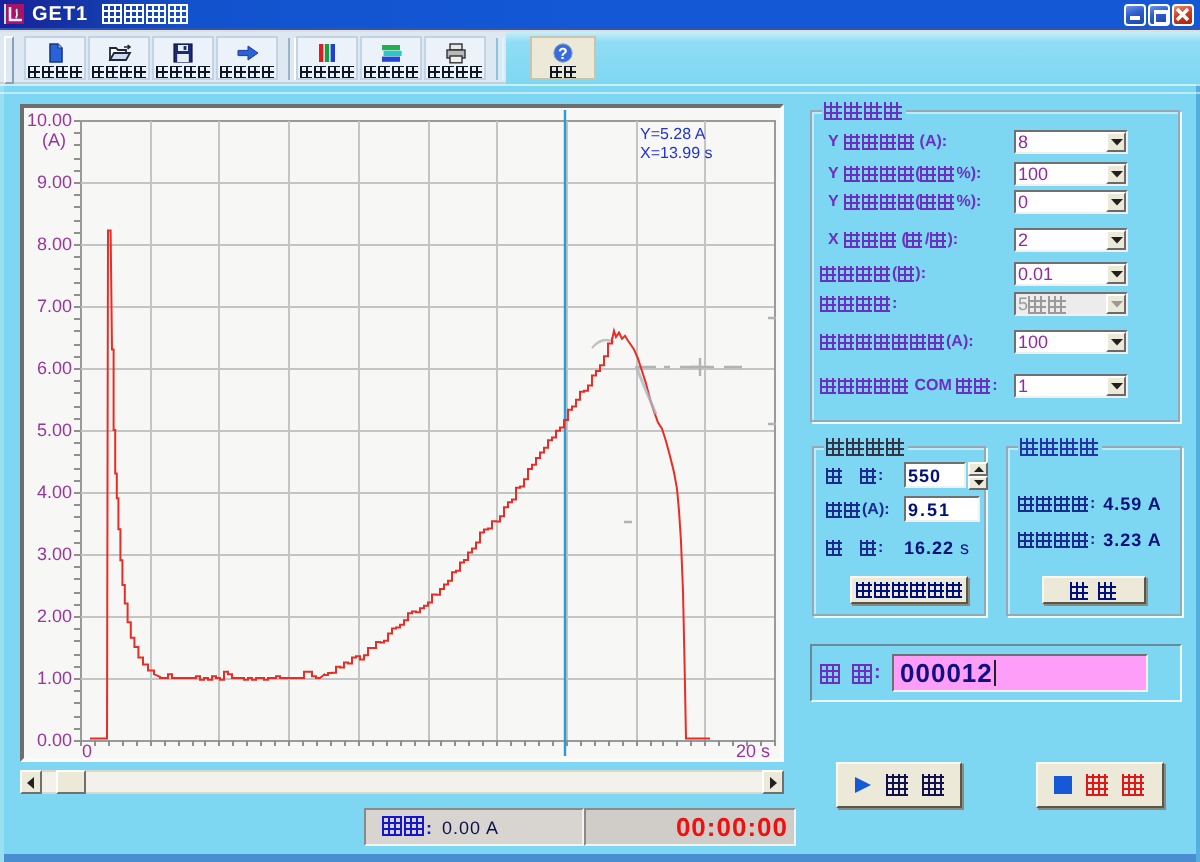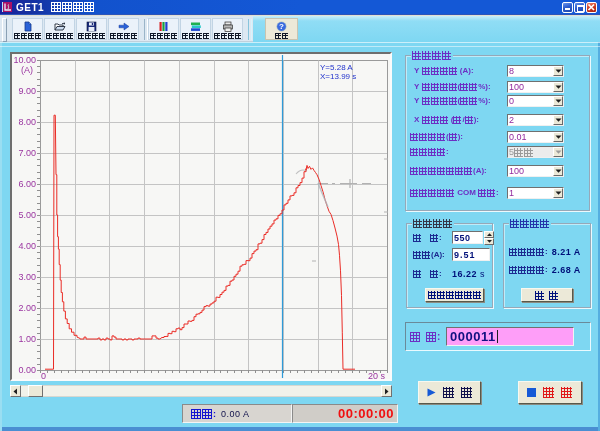--- a/index.html
+++ b/index.html
@@ -526,44 +526,44 @@
     <i class="pg g9"></i>
     <i class="pg g9"></i>
     <i class="pg g9"></i>
   </div>
 <div style="position:absolute;left:509px;top:246px;height:11px;display:flex;align-items:center;white-space:nowrap">
     <i class="pg g7"></i>
     <i class="pg g7"></i>
     <i class="pg g7"></i>
     <i class="pg g7"></i>
     <span style="font:bold 8px 'Liberation Sans';color:#1c2a90">:</span>
-    <span style="font:bold 9px 'Liberation Sans';color:#00107a;margin-left:4px;letter-spacing:0.5px">8.21 A</span>
+    <span style="font:bold 9px 'Liberation Sans';color:#00107a;margin-left:4px;letter-spacing:0.5px">4.59 A</span>
   </div>
 <div style="position:absolute;left:509px;top:264px;height:11px;display:flex;align-items:center;white-space:nowrap">
     <i class="pg g7"></i>
     <i class="pg g7"></i>
     <i class="pg g7"></i>
     <i class="pg g7"></i>
     <span style="font:bold 8px 'Liberation Sans';color:#1c2a90">:</span>
-    <span style="font:bold 9px 'Liberation Sans';color:#00107a;margin-left:4px;letter-spacing:0.5px">2.68 A</span>
+    <span style="font:bold 9px 'Liberation Sans';color:#00107a;margin-left:4px;letter-spacing:0.5px">3.23 A</span>
   </div>
 <div style="position:absolute;left:521px;top:288px;width:52px;height:14px;background:#ece9d8;border:1px solid;border-color:#f8f8f0 #58584a #58584a #f8f8f0;box-shadow:1px 1px 0 #8a8a80;box-sizing:border-box;display:flex;align-items:center;justify-content:center">
     <i class="pg g10"></i>
     <i style="display:inline-block;width:4px"></i>
     <i class="pg g10"></i>
   </div>
 <div style="position:absolute;left:405px;top:322px;width:186px;height:29px;border:1px solid;border-color:#6a8a9a #eafaff #eafaff #6a8a9a;box-sizing:border-box"></div>
 <div style="position:absolute;left:410px;top:331px;height:11px;display:flex;align-items:center;white-space:nowrap">
     <i class="pg g11"></i>
     <i style="display:inline-block;width:5px"></i>
     <i class="pg g11"></i>
     <span style="font:bold 10px 'Liberation Sans';color:#6c2fc4">:</span>
   </div>
 <div style="position:absolute;left:446px;top:327px;width:128px;height:19px;background:#fe9ef8;border:1px solid;border-color:#707070 #f2f2f2 #f2f2f2 #707070;box-sizing:border-box;display:flex;align-items:center">
-    <span style="font:bold 13px 'Liberation Sans';color:#101080;margin-left:3px;letter-spacing:0.5px">000011</span>
+    <span style="font:bold 13px 'Liberation Sans';color:#101080;margin-left:3px;letter-spacing:0.5px">000012</span>
     <i style="width:1px;height:13px;background:#202020;margin-left:1px"></i>
   </div>
 <div style="position:absolute;left:418px;top:381px;width:63px;height:23px;background:#ece9d8;border:1px solid;border-color:#f8f8f0 #58584a #58584a #f8f8f0;box-shadow:1px 1px 0 #8a8a80;box-sizing:border-box;display:flex;align-items:center;justify-content:center">
     <svg width="9" height="9" style="margin-right:7px">
       <path d="M0.5 0.5 L8.5 4.5 L0.5 8.5 z" fill="#1659d6"></path>
     </svg>
     <i class="pg g12"></i>
     <i style="display:inline-block;width:6px"></i>
     <i class="pg g12"></i>
   </div>

